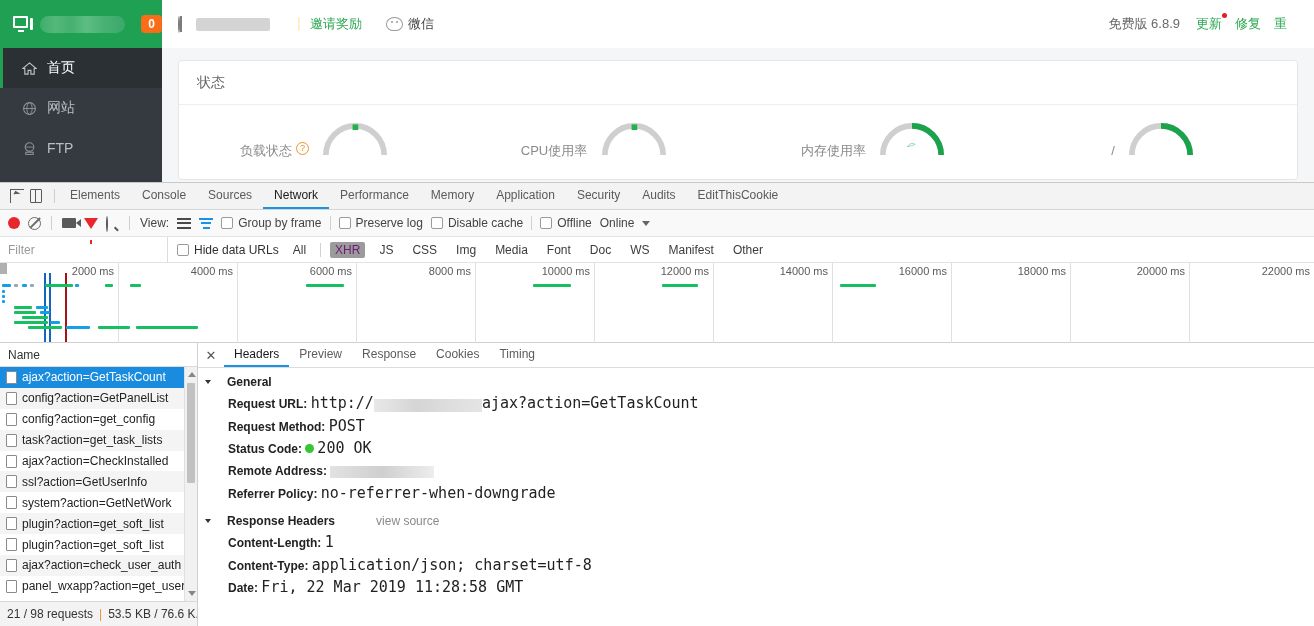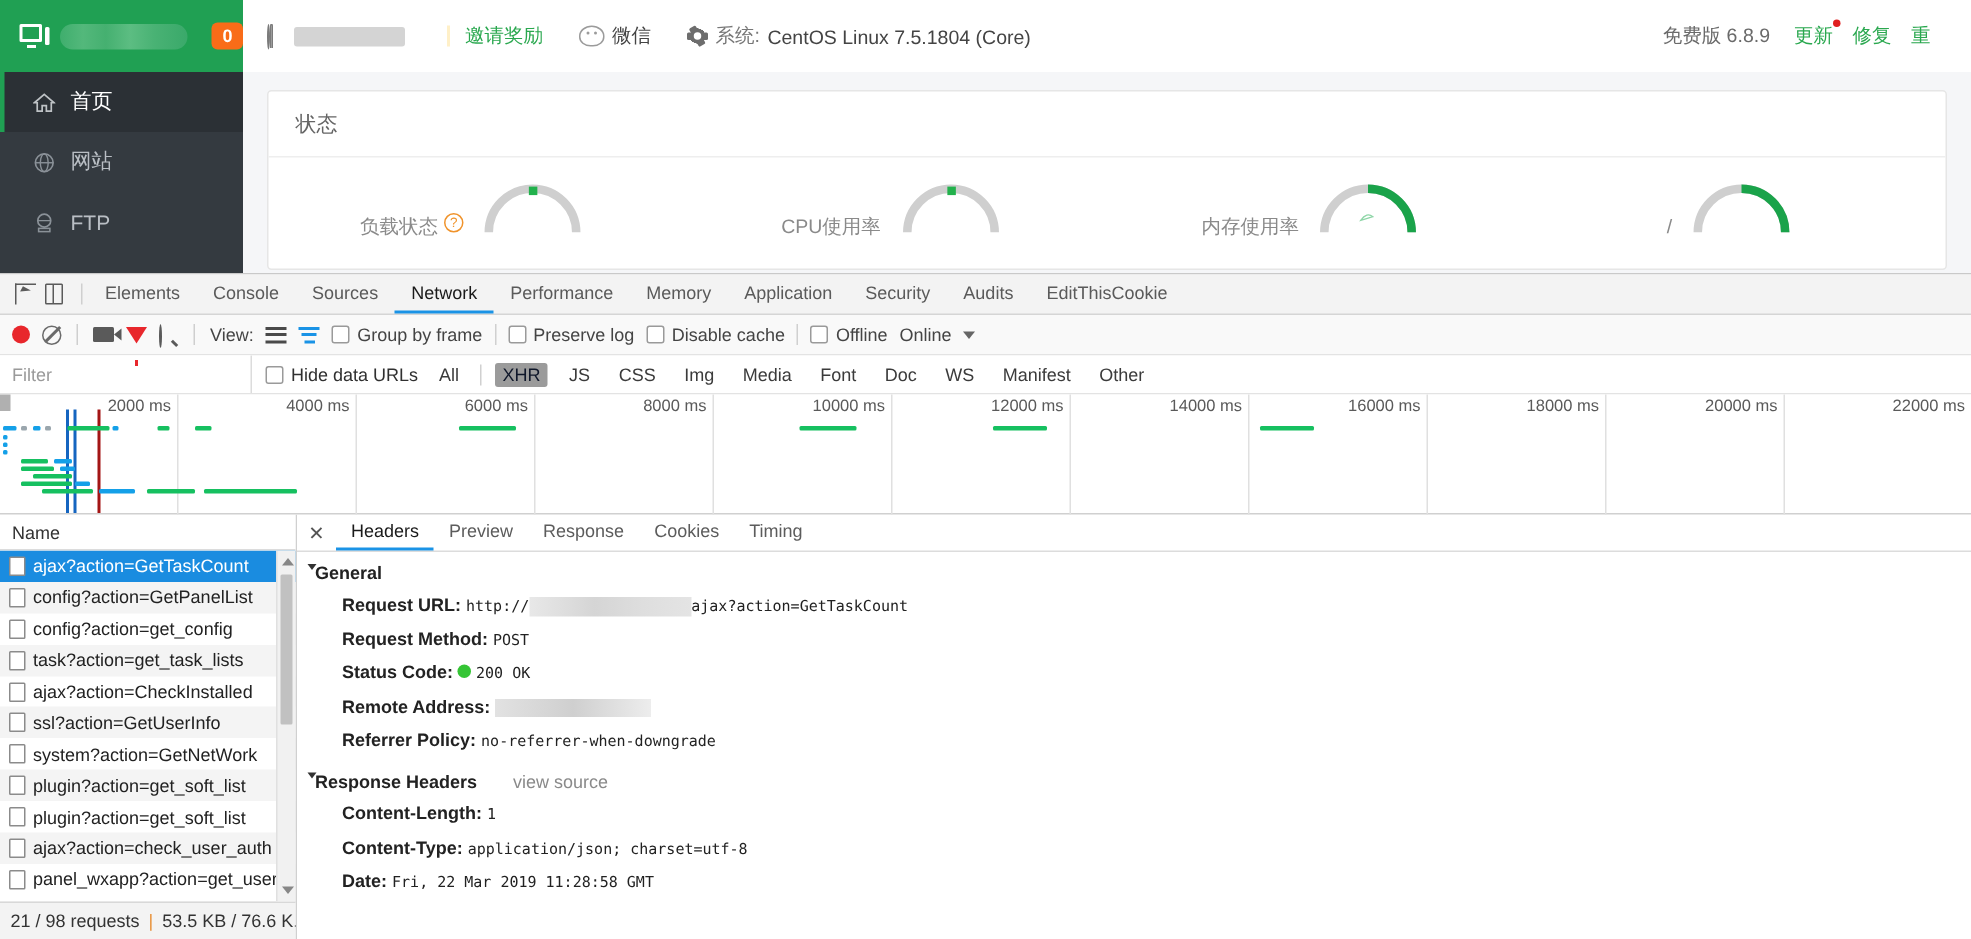--- a/index.html
+++ b/index.html
@@ -190,21 +190,21 @@
   .dt-filter {
     height: 26px; display: flex; align-items: center; gap: 9px; padding: 0 8px 0 0;
     border-bottom: 1px solid #e3e3e3; background: #fff; flex-shrink: 0;
   }
   .filter-input {
     width: 168px; height: 25px; border: none; border-right: 1px solid #dcdcdc; outline: none;
     padding: 0 8px; font-size: 12px; font-family: "Liberation Sans", sans-serif; color: #333;
   }
   .filter-input::placeholder { color: #9a9a9a; }
   .chip { padding: 1px 5px; border-radius: 2px; color: #3b3b3b; white-space: nowrap; }
-  .chip.on { background: #9b9b9b; color: #0f172a; }
+  .chip.on { background: #9b9b9b; color: #701a75; }
   .sepline { width: 1px; height: 14px; background: #d0d0d0; }
 
   
   .overview { height: 80px; position: relative; border-bottom: 1px solid #d0d0d0; background: #fff; flex-shrink: 0; }
   .ov-ruler { position: absolute; left: 0; right: 0; top: 0; height: 80px; }
   .ov-seg { position: absolute; top: 0; bottom: 0; border-right: 1px solid #e0e0e0; }
   .ov-lbl { position: absolute; top: 2px; right: 4px; font-size: 11px; color: #5a5a5a; white-space: nowrap; }
   .ev-line { position: absolute; top: 10px; bottom: 0; width: 1.5px; }
   .bar { position: absolute; height: 3px; border-radius: 1px; }
   .ov-handle { position: absolute; top: 0; width: 7px; height: 11px; background: #b0b0b0; }
@@ -248,26 +248,26 @@
     height: 25px; display: flex; align-items: stretch; border-bottom: 1px solid #dcdcdc;
     background: #fff; flex-shrink: 0;
   }
   .close-x { width: 26px; display: flex; align-items: center; justify-content: center; color: #555; font-size: 13px; }
   .d-tab {
     padding: 0 10px; display: flex; align-items: center; color: #5c5c5c;
     border-bottom: 2px solid transparent; font-size: 12px;
   }
   .d-tab.active { color: #1a1a1a; border-bottom-color: #1a93e6; }
   .detail-body { flex: 1; overflow: hidden; padding: 7px 0 0 8px; font-size: 12px; color: #222; }
-  .sec-title { display: flex; gap: 0; font-weight: bold; margin-bottom: 4px; }
+  .sec-title { display: flex; align-items: center; gap: 17px; font-weight: bold; margin-bottom: 4px; }
   .tri { width: 0; height: 0; border-left: 4.5px solid #333; border-top: 3.5px solid transparent; border-bottom: 3.5px solid transparent; transform: rotate(90deg); }
   .view-src { font-weight: normal; color: #8a8a8a; margin-left: 24px; }
   .hrow { padding: 3.3px 0 3.3px 22px; line-height: 15px; }
   .hk { font-weight: bold; }
-  .hv { font-family: "DejaVu Sans Mono", monospace; font-size: 10px; }
+  .hv { font-family: "DejaVu Sans Mono", monospace; font-size: 15px; }
   .green-dot { display: inline-block; width: 9px; height: 9px; border-radius: 50%; background: #35c535; margin-right: 3px; }
   .rdct { display: inline-block; vertical-align: middle; }
   .blur-url { width: 108px; height: 13px; background: linear-gradient(90deg,#e8e8e8,#d5d5d5 40%,#dedede 70%,#e4e4e4); }
   .blur-addr { width: 104px; height: 12px; background: linear-gradient(90deg,#e2e2e2,#cfcfcf 50%,#ededed); }
   .cookie-line { display: flex; align-items: center; gap: 0; overflow: hidden; }
   .blur-ck1 { width: 300px; height: 14px; background: linear-gradient(90deg,#e0e0e0,#cacaca 30%,#dcdcdc 60%,#d2d2d2); filter: blur(1px); }
   .blur-ck2 { width: 150px; height: 14px; background: linear-gradient(90deg,#dadada,#c6c6c6 45%,#e2e2e2); filter: blur(1.4px); }
   .ck-mid { font-family: "DejaVu Sans Mono", monospace; font-size: 11px; color: #9a9a9a; filter: blur(1.1px); }
 </style>
 </head>
@@ -288,27 +288,20 @@
       <span class="person-icon"><span class="h"></span><span class="b"></span></span>
       <span class="redact user-redact"></span>
     </div>
     <div class="tb-item">
       <span class="gift-icon"><span class="top"></span><span class="bot"></span><span class="bnd"></span></span>
       <span class="green-link">邀请奖励</span>
     </div>
     <div class="tb-item">
       <span class="wechat-icon"></span>
       <span class="tb-value">微信</span>
-    </div>
-    <div class="tb-item">
-      <span class="gear-icon">
-          <span class="gear-core"></span>
-        </span>
-      <span class="tb-label">系统:</span>
-      <span class="tb-value">CentOS Linux 7.5.1804 (Core)</span>
     </div>
     <div class="tb-spacer"></div>
     <span class="tb-ver">免费版 6.8.9</span>
     <span class="tb-act"><span>更新</span><span class="dot-red"></span></span>
     <span class="tb-act">修复</span>
     <span class="tb-act">重</span>
   </div>
 </div>
 
 <div class="page-body">

